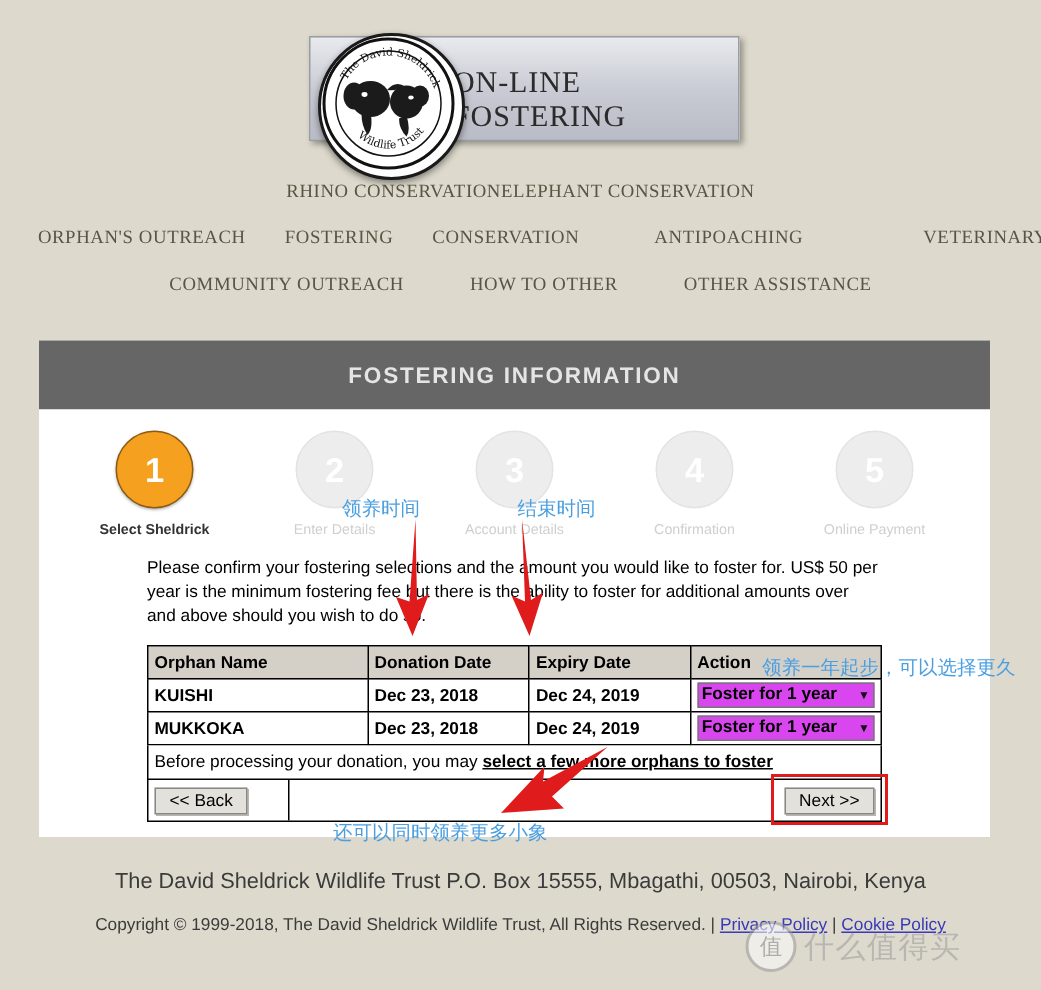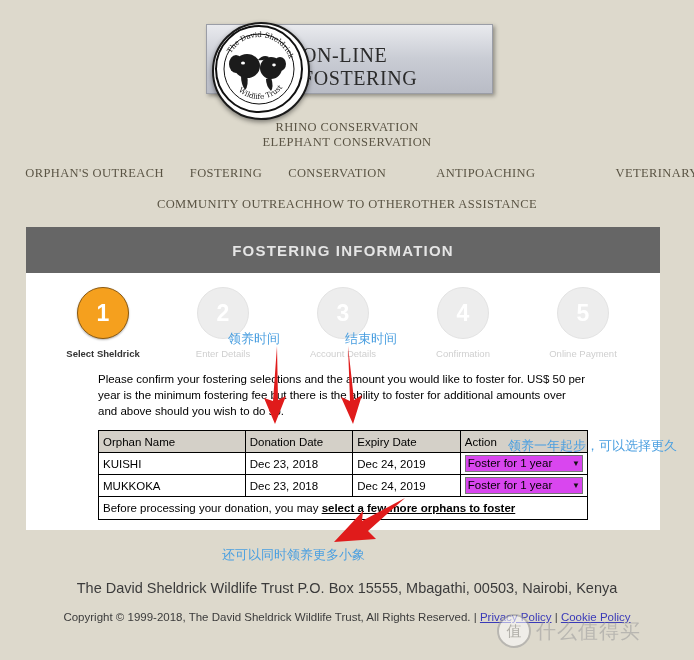--- a/index.html
+++ b/index.html
@@ -31,23 +31,23 @@
     overflow:hidden;
   }
   .seal svg{display:block;}
   
   .nav{
     font-family:"Liberation Serif", serif;
     color:#5a5444;font-size:12.5px;letter-spacing:.4px;
     text-align:center;
   }
   .nav-row{display:flex;justify-content:center;align-items:center;}
-  .nav-row.r1{margin-top:2px;flex-direction:column;}
+  .nav-row.r1{margin-top:2px;}
   .nav-row.r2{margin-top:16px;gap:0;}
-  .nav-row.r3{margin-top:16px;align-items:center;}
+  .nav-row.r3{margin-top:16px;gap:44px;align-items:center;}
   .nav-row.r2 .nav-item:nth-child(1){margin-right:26px;}
   .nav-row.r2 .nav-item:nth-child(2){margin-right:26px;}
   .nav-row.r2 .nav-item:nth-child(3){margin-right:26px;}
   .nav-row.r2 .nav-item:nth-child(4){margin-right:50px;}
   .nav-row.r2 .nav-item:nth-child(5){margin-right:80px;}
   .nav-item{cursor:pointer;white-space:nowrap;}
   
   .panel{
     position:absolute;left:26px;top:227px;width:634px;
     background:#fff;
@@ -75,21 +75,21 @@
   .step.active .step-label{color:#333;font-weight:bold;}
   
   .intro{
     margin:8px 72px 0 72px;font-size:11.5px;color:#000;line-height:16px;
   }
   
   .tbl-wrap{margin:11px 72px 0 72px;}
   table.foster{border-collapse:collapse;width:100%;
     border:1px solid #000;font-size:11.5px;}
   table.foster td,table.foster th{
-    border:1px solid #000;padding:2px 4px;text-align:left;font-weight:normal;
+    border:1px solid #000;padding:2px 4px;text-align:left;font-weight:bold;
     height:17px;
   }
   table.foster thead td{background:#d4d0c8;}
   .col-a{width:30%;}
   .col-b{width:22%;margin-left:46px;}
   .col-c{width:22%;}
   .sel{
     width:100%;box-sizing:border-box;font-size:11.5px;
     font-family:"Liberation Sans", sans-serif;
     border:1px solid #777;background:#d946ef;
@@ -265,20 +265,28 @@
             </td>
           </tr>
         </tbody>
       </table>
     </div>
 
     <div class="notebox">
       <span>Before processing your donation, you may </span><a>select a few more orphans to foster</a>
     </div>
 
+    <div class="navrow">
+      <div class="cellsep"></div>
+      <button class="btn">&lt;&lt; Back</button>
+      <span class="next-wrap">
+        <span class="next-highlight"></span>
+        <button class="btn">Next &gt;&gt;</button>
+      </span>
+    </div>
 
   </div>
 </div>
 
 <div class="footer">
   <div class="f1">The David Sheldrick Wildlife Trust P.O. Box 15555, Mbagathi, 00503, Nairobi, Kenya</div>
   <div class="f2">
     <span>Copyright © 1999-2018, The David Sheldrick Wildlife Trust, All Rights Reserved. | </span><a>Privacy Policy</a><span> | </span><a>Cookie Policy</a>
   </div>
 </div>

